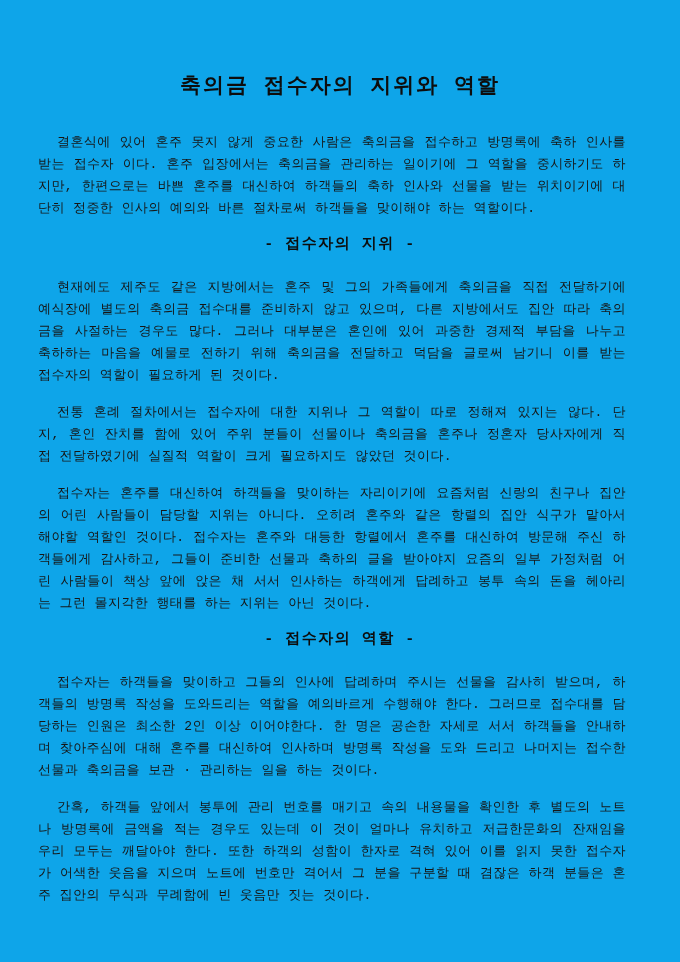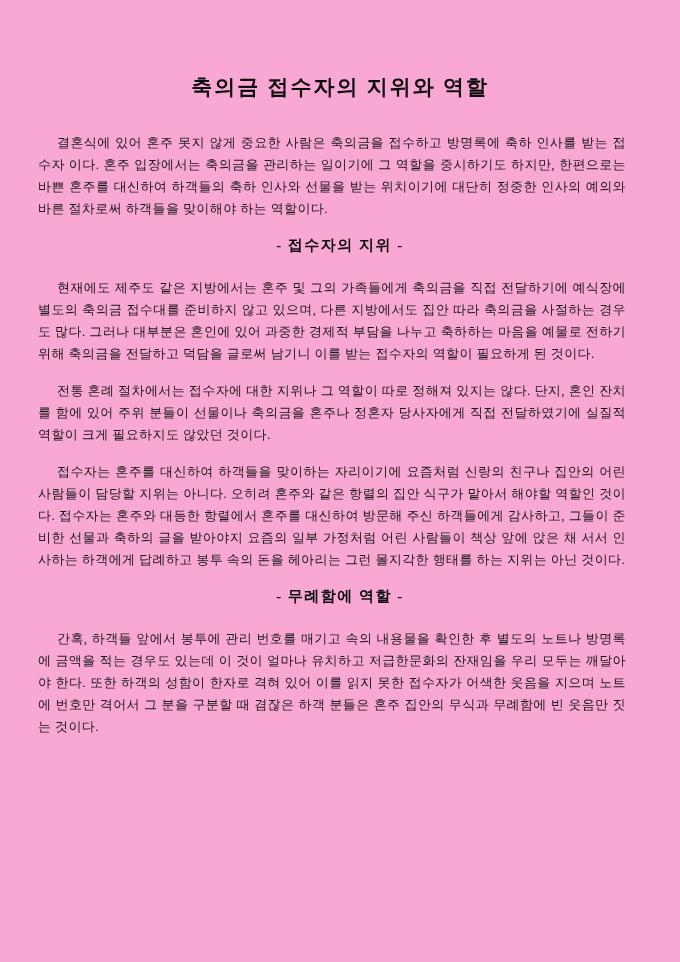--- a/index.html
+++ b/index.html
@@ -5,24 +5,24 @@
   html, body {
     margin: 0;
     padding: 0;
     background: #ffffff;
   }
   .page {
     position: relative;
     width: 680px;
     height: 962px;
     box-sizing: border-box;
-    background: #f9a8d4;
+    background: #0ea5e9;
     padding: 0 38px;
     overflow: hidden;
-    font-family: Liberation Serif, serif;
+    font-family: Liberation Mono, monospace;
     color: #161616;
   }
   .doc-title {
     margin: 72px 0 30px 0;
     font-size: 21px;
     line-height: 30px;
     font-weight: bold;
     text-align: center;
     letter-spacing: 2px;
     color: #0d0d0d;
@@ -57,18 +57,19 @@
   <p class="body-para">결혼식에 있어 혼주 못지 않게 중요한 사람은 축의금을 접수하고 방명록에 축하 인사를 받는 접수자 이다. 혼주 입장에서는 축의금을 관리하는 일이기에 그 역할을 중시하기도 하지만, 한편으로는 바쁜 혼주를 대신하여 하객들의 축하 인사와 선물을 받는 위치이기에 대단히 정중한 인사의 예의와 바른 절차로써 하객들을 맞이해야 하는 역할이다.</p>
 
   <h2 class="section-heading">- 접수자의 지위 -</h2>
 
   <p class="body-para">현재에도 제주도 같은 지방에서는 혼주 및 그의 가족들에게 축의금을 직접 전달하기에 예식장에 별도의 축의금 접수대를 준비하지 않고 있으며, 다른 지방에서도 집안 따라 축의금을 사절하는 경우도 많다. 그러나 대부분은 혼인에 있어 과중한 경제적 부담을 나누고 축하하는 마음을 예물로 전하기 위해 축의금을 전달하고 덕담을 글로써 남기니 이를 받는 접수자의 역할이 필요하게 된 것이다.</p>
 
   <p class="body-para">전통 혼례 절차에서는 접수자에 대한 지위나 그 역할이 따로 정해져 있지는 않다. 단지, 혼인 잔치를 함에 있어 주위 분들이 선물이나 축의금을 혼주나 정혼자 당사자에게 직접 전달하였기에 실질적 역할이 크게 필요하지도 않았던 것이다.</p>
 
   <p class="body-para">접수자는 혼주를 대신하여 하객들을 맞이하는 자리이기에 요즘처럼 신랑의 친구나 집안의 어린 사람들이 담당할 지위는 아니다. 오히려 혼주와 같은 항렬의 집안 식구가 맡아서 해야할 역할인 것이다. 접수자는 혼주와 대등한 항렬에서 혼주를 대신하여 방문해 주신 하객들에게 감사하고, 그들이 준비한 선물과 축하의 글을 받아야지 요즘의 일부 가정처럼 어린 사람들이 책상 앞에 앉은 채 서서 인사하는 하객에게 답례하고 봉투 속의 돈을 헤아리는 그런 몰지각한 행태를 하는 지위는 아닌 것이다.</p>
 
-  <h2 class="section-heading">- 무례함에 역할 -</h2>
+  <h2 class="section-heading">- 접수자의 역할 -</h2>
 
+  <p class="body-para">접수자는 하객들을 맞이하고 그들의 인사에 답례하며 주시는 선물을 감사히 받으며, 하객들의 방명록 작성을 도와드리는 역할을 예의바르게 수행해야 한다. 그러므로 접수대를 담당하는 인원은 최소한 2인 이상 이어야한다. 한 명은 공손한 자세로 서서 하객들을 안내하며 찾아주심에 대해 혼주를 대신하여 인사하며 방명록 작성을 도와 드리고 나머지는 접수한 선물과 축의금을 보관 · 관리하는 일을 하는 것이다.</p>
 
   <p class="body-para">간혹, 하객들 앞에서 봉투에 관리 번호를 매기고 속의 내용물을 확인한 후 별도의 노트나 방명록에 금액을 적는 경우도 있는데 이 것이 얼마나 유치하고 저급한문화의 잔재임을 우리 모두는 깨달아야 한다. 또한 하객의 성함이 한자로 격혀 있어 이를 읽지 못한 접수자가 어색한 웃음을 지으며 노트에 번호만 격어서 그 분을 구분할 때 겸잖은 하객 분들은 혼주 집안의 무식과 무례함에 빈 웃음만 짓는 것이다.</p>
 
 </div>
 
 </body></html>

